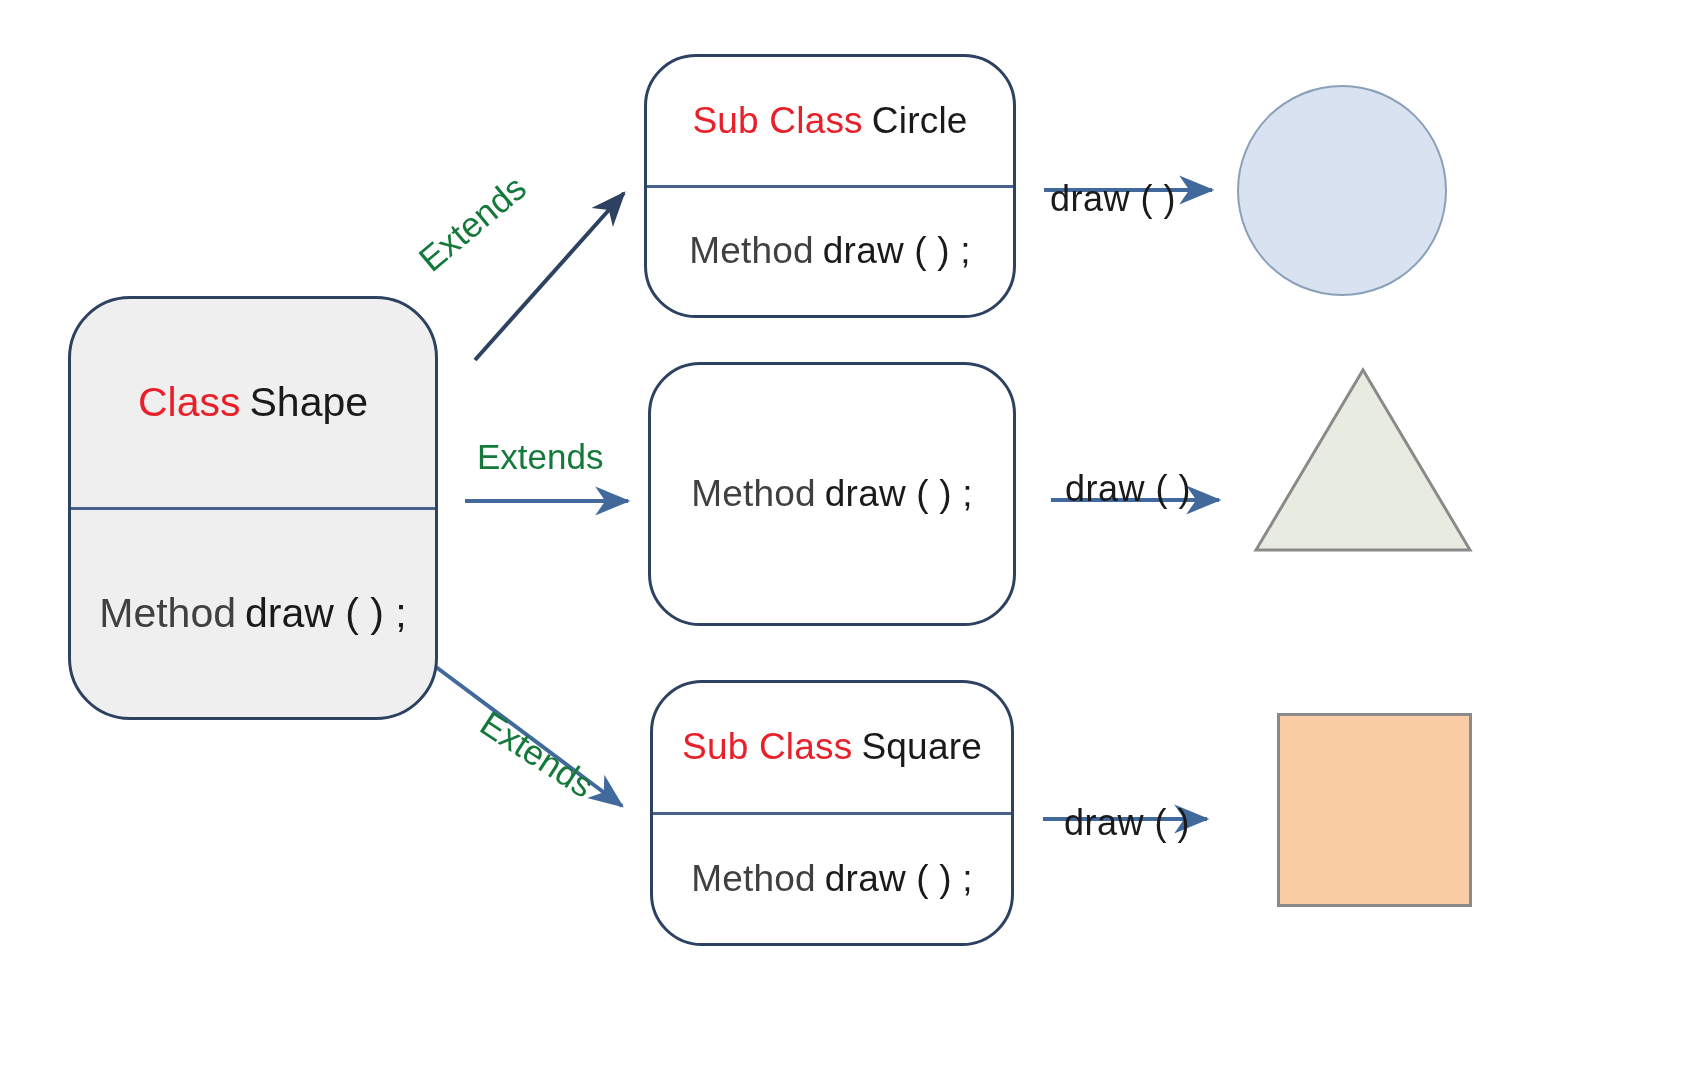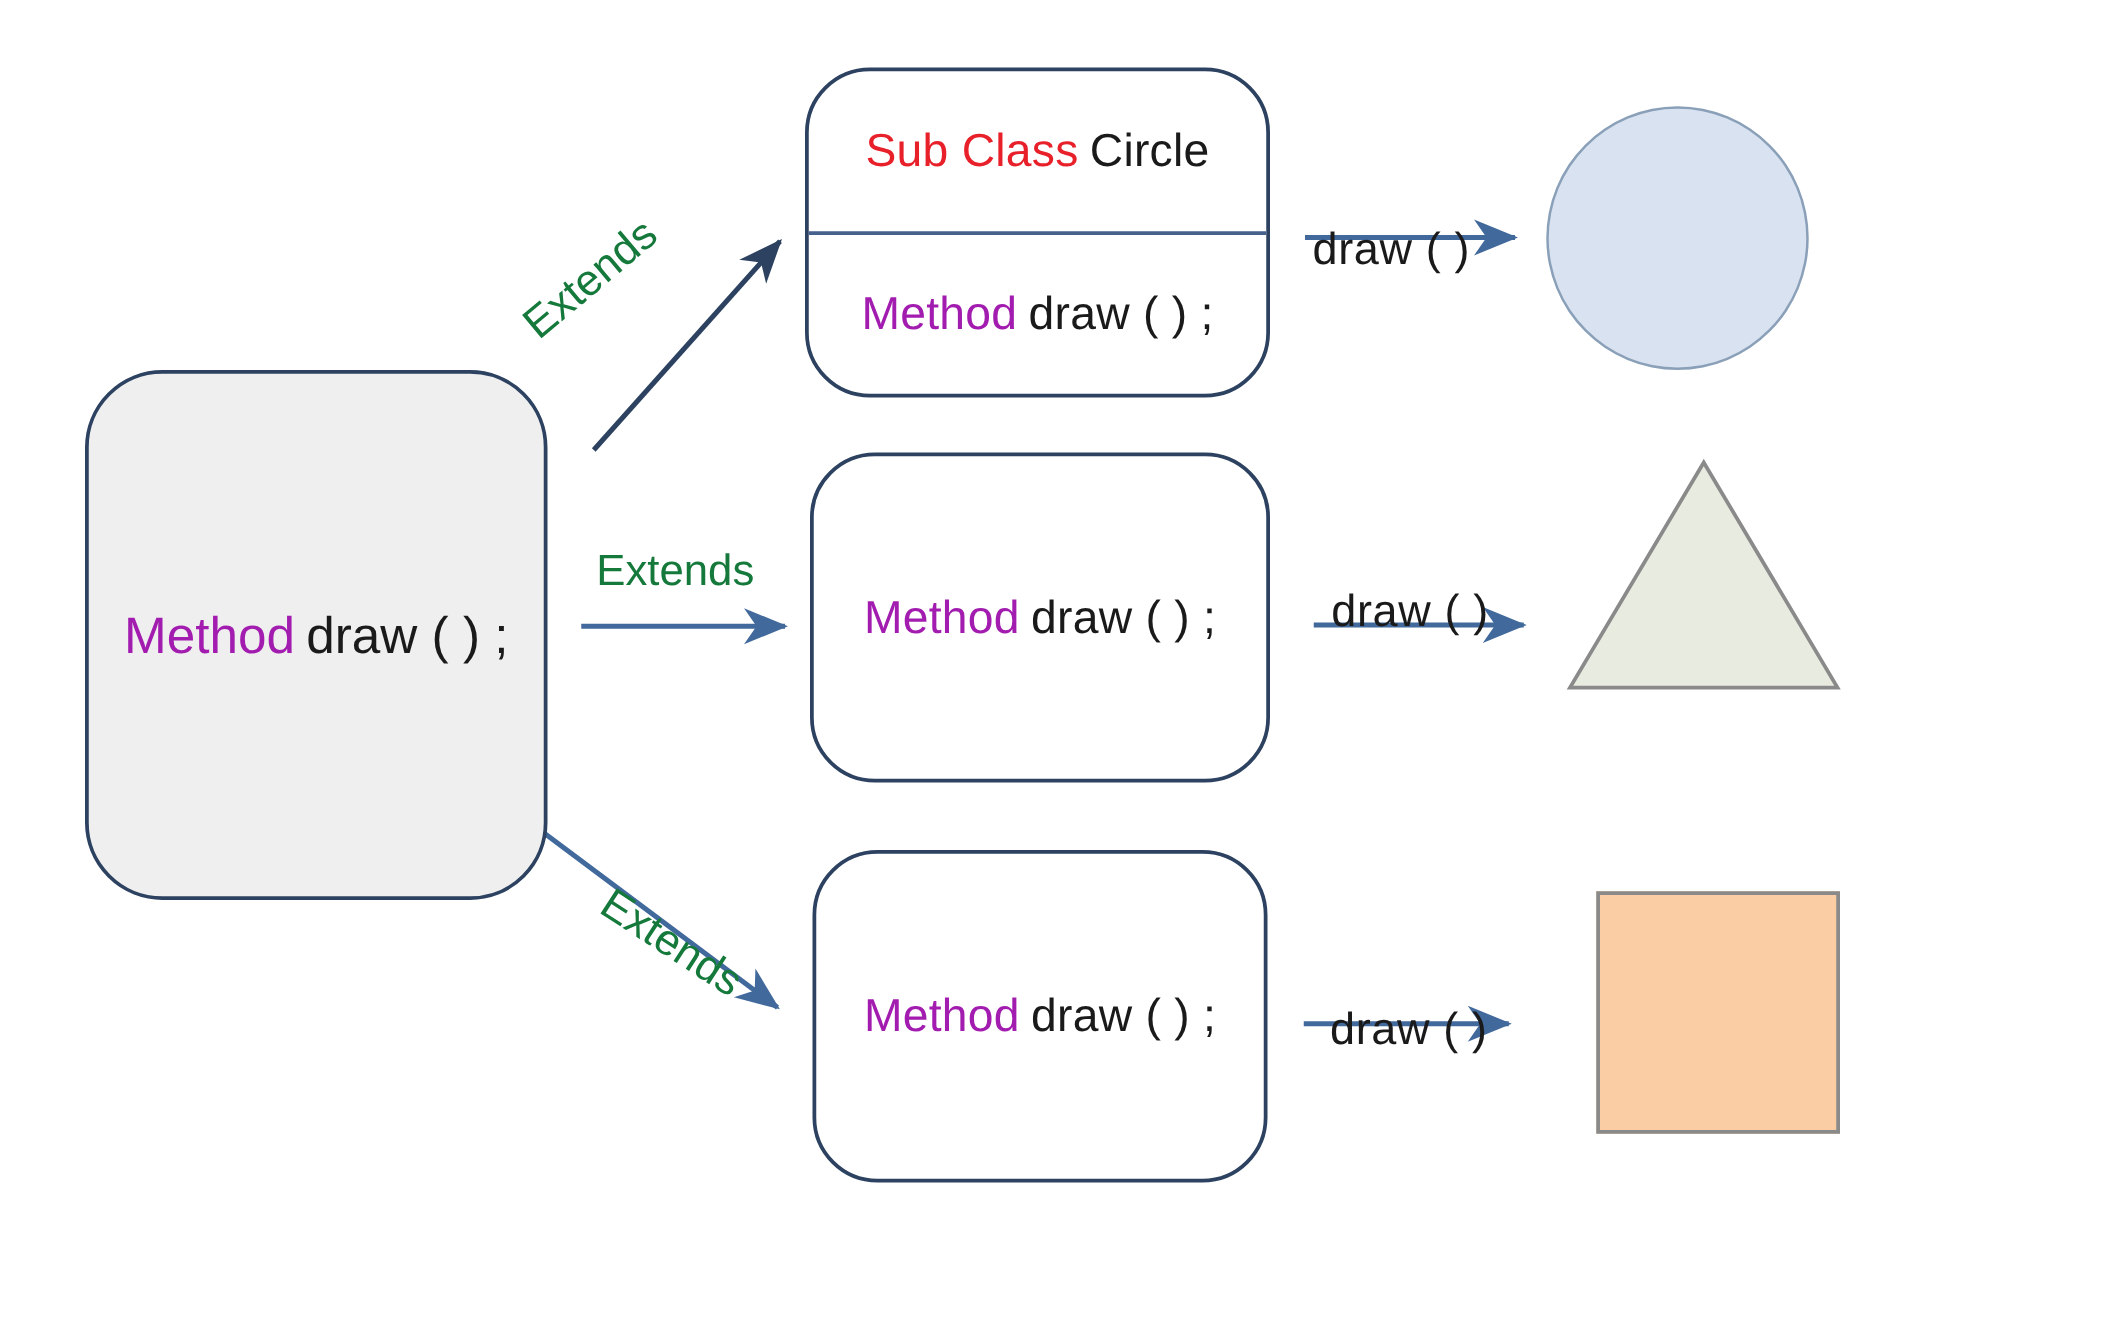--- a/index.html
+++ b/index.html
@@ -45,21 +45,21 @@
     display: flex;
     align-items: center;
     justify-content: center;
     text-align: right;
     white-space: nowrap;
   }
   .uml-row.head {
     border-bottom: 3px solid #46618c;
   }
   .kw-red   { color: #e8202a; }
-  .kw-blue  { color: #a21caf; }
+  .kw-blue  { color: #404040; }
   .kw-black { color: #1a1a1a; }
 
   .t-title   { font-size: 37px; letter-spacing: .2px; }
   .t-method  { font-size: 37px; letter-spacing: .2px; }
   .t-title-base  { font-size: 41px; }
   .t-method-base { font-size: 41px; }
   .gap { display:inline-block; width:9px; }
 
   
   .lbl {
@@ -114,20 +114,25 @@
     <line x1="1044" y1="190" x2="1212" y2="190" stroke="#41699c" stroke-width="4" marker-end="url(#ah)"></line>
 
     <line x1="1051" y1="500" x2="1219" y2="500" stroke="#41699c" stroke-width="4" marker-end="url(#ah)"></line>
 
     <line x1="1043" y1="819" x2="1207" y2="819" stroke="#41699c" stroke-width="4" marker-end="url(#ah)"></line>
 
     <polygon points="1363,370 1470,550 1256,550" fill="#e8ece0" stroke="#8a8a8a" stroke-width="3"></polygon>
   </svg>
 
   <div class="uml-box base" style="left:68px; top:296px; width:370px; height:424px;">
+    <div class="uml-row head">
+      <span class="t-title-base">
+        <span class="kw-red">Class</span><span class="gap"></span><span class="kw-black">Shape</span>
+      </span>
+    </div>
     <div class="uml-row">
       <span class="t-method-base">
         <span class="kw-blue">Method</span><span class="gap"></span><span class="kw-black">draw ( ) ;</span>
       </span>
     </div>
   </div>
 
   <div class="uml-box" style="left:644px; top:54px; width:372px; height:264px;">
     <div class="uml-row head">
       <span class="t-title">
@@ -143,20 +148,25 @@
 
   <div class="uml-box" style="left:648px; top:362px; width:368px; height:264px;">
     <div class="uml-row">
       <span class="t-method">
         <span class="kw-blue">Method</span><span class="gap"></span><span class="kw-black">draw ( ) ;</span>
       </span>
     </div>
   </div>
 
   <div class="uml-box" style="left:650px; top:680px; width:364px; height:266px;">
+    <div class="uml-row head">
+      <span class="t-title">
+        <span class="kw-red">Sub Class</span><span class="gap"></span><span class="kw-black">Square</span>
+      </span>
+    </div>
     <div class="uml-row">
       <span class="t-method">
         <span class="kw-blue">Method</span><span class="gap"></span><span class="kw-black">draw ( ) ;</span>
       </span>
     </div>
   </div>
 
   <div class="lbl lbl-extends" style="left:424px; top:244px; transform:rotate(-40deg);">Extends</div>
 
   <div class="lbl lbl-extends" style="left:477px; top:437px;">Extends</div>

